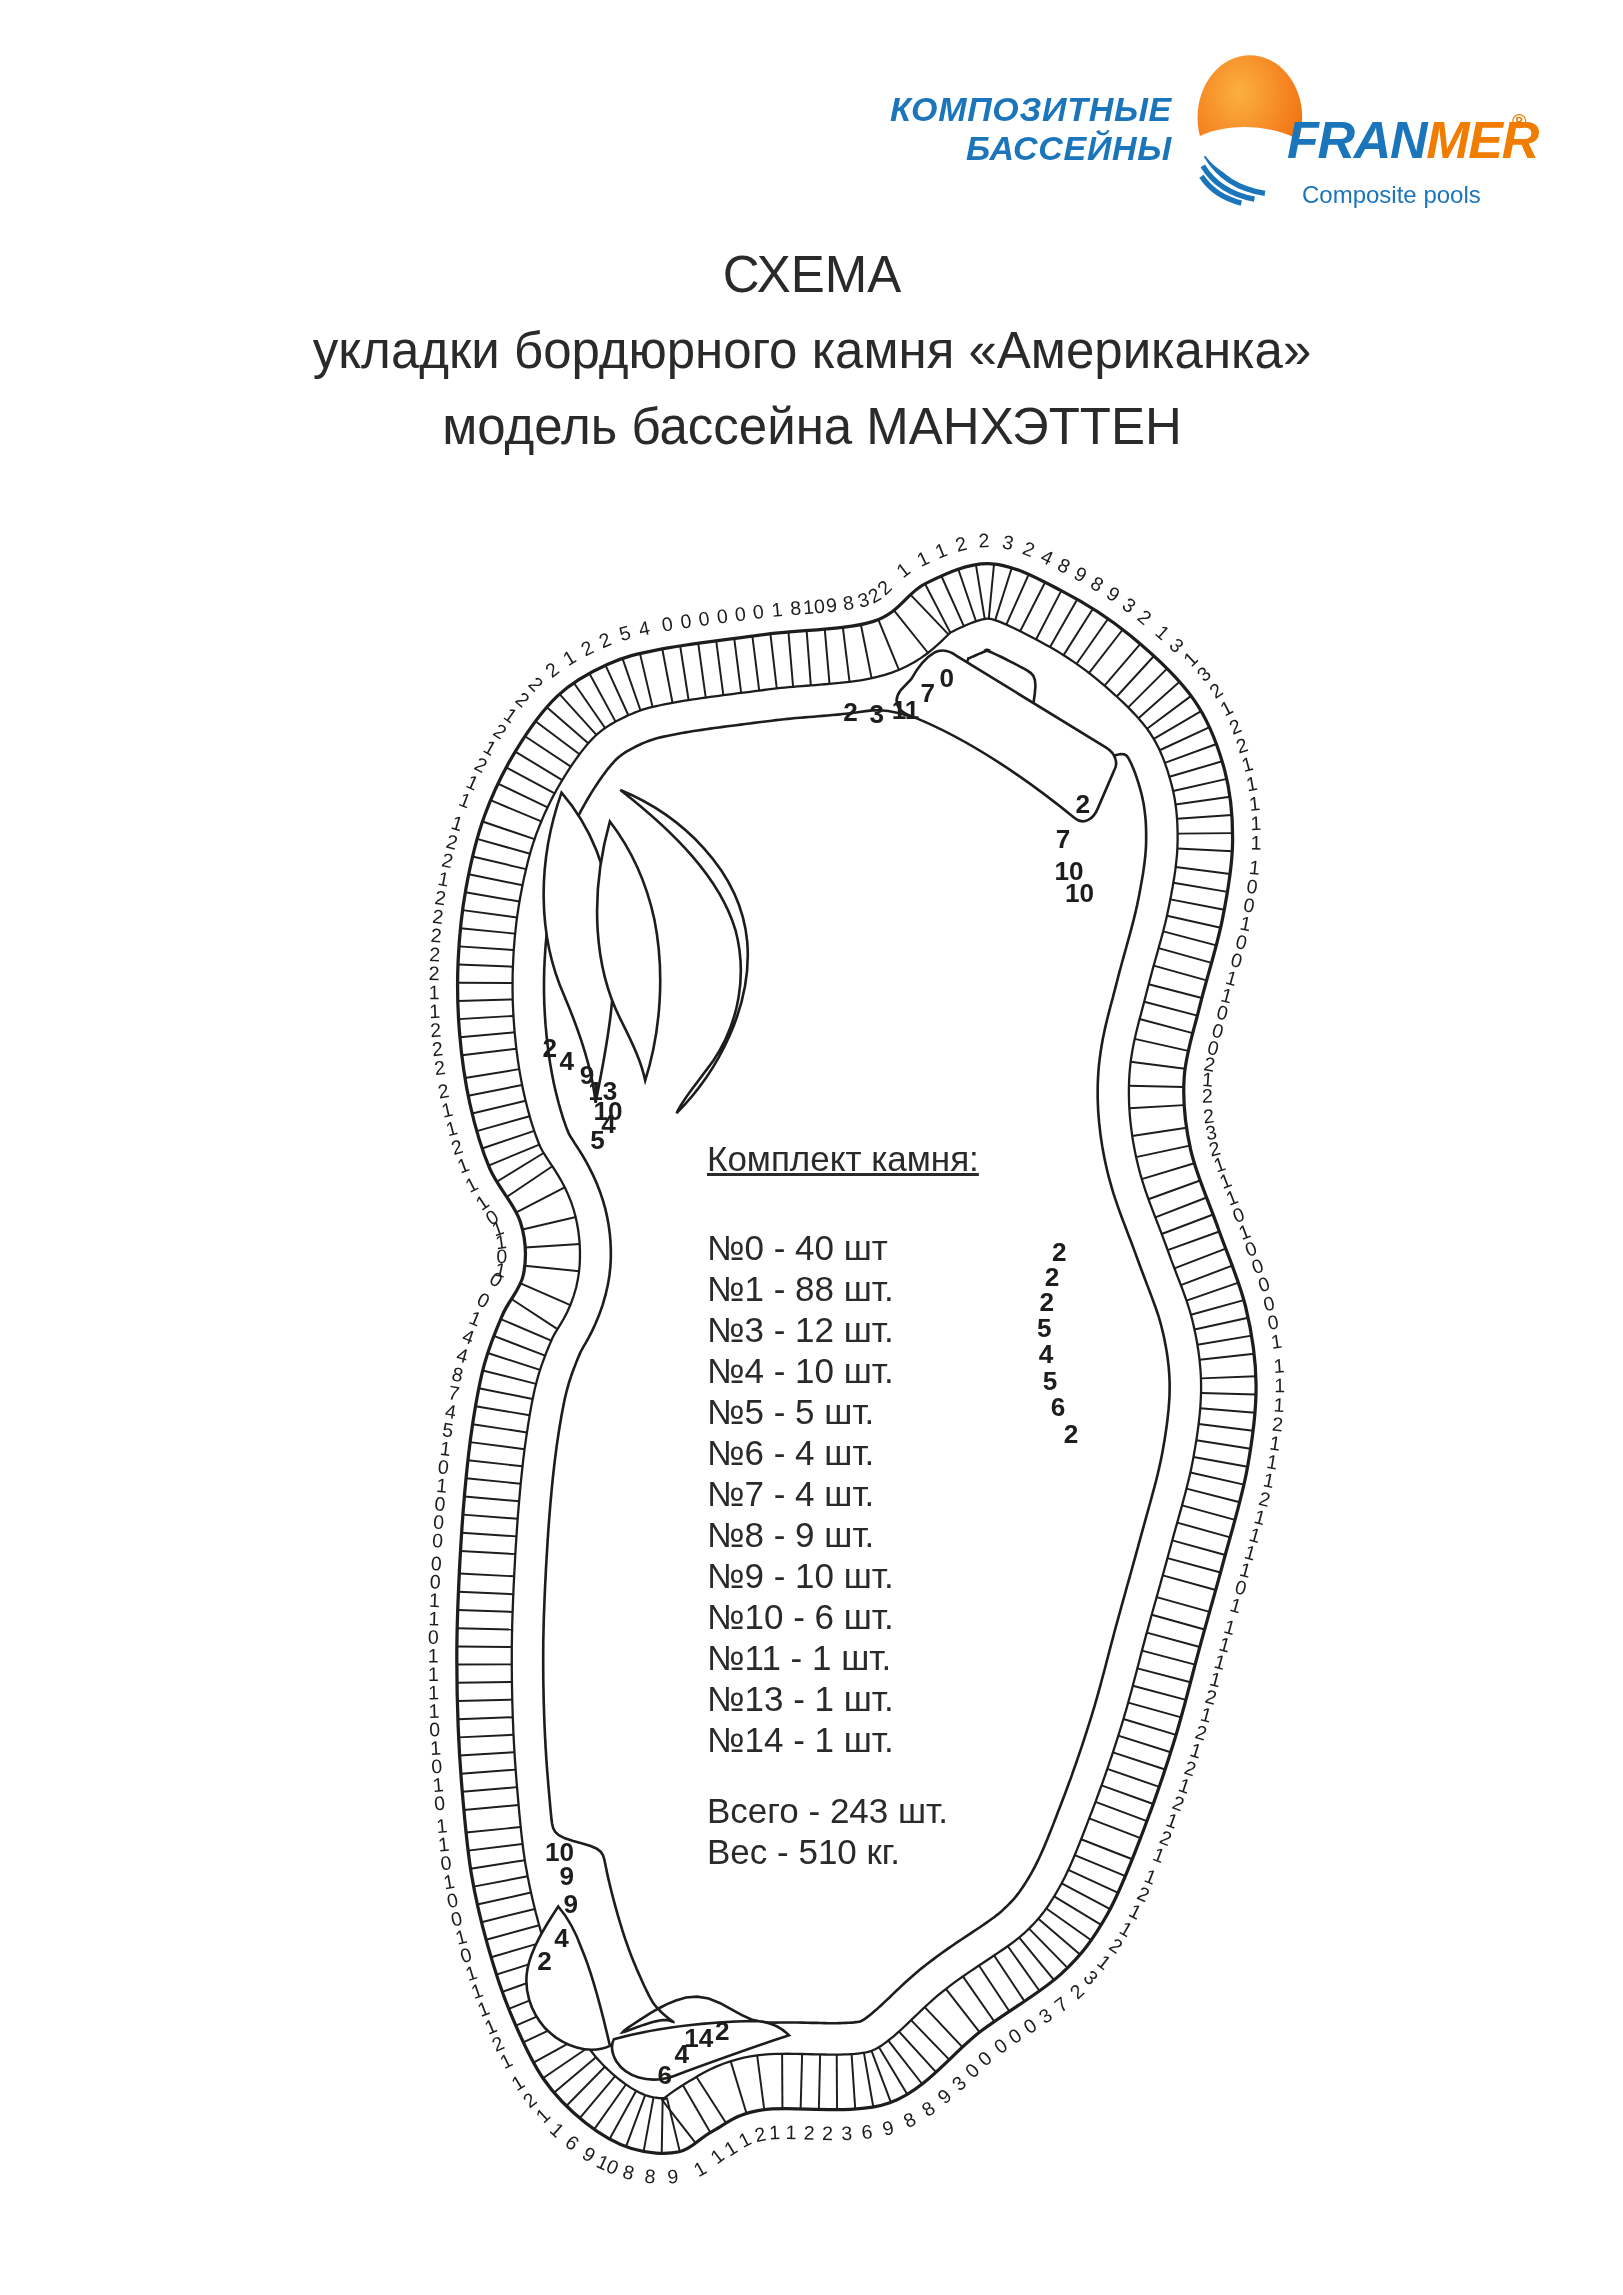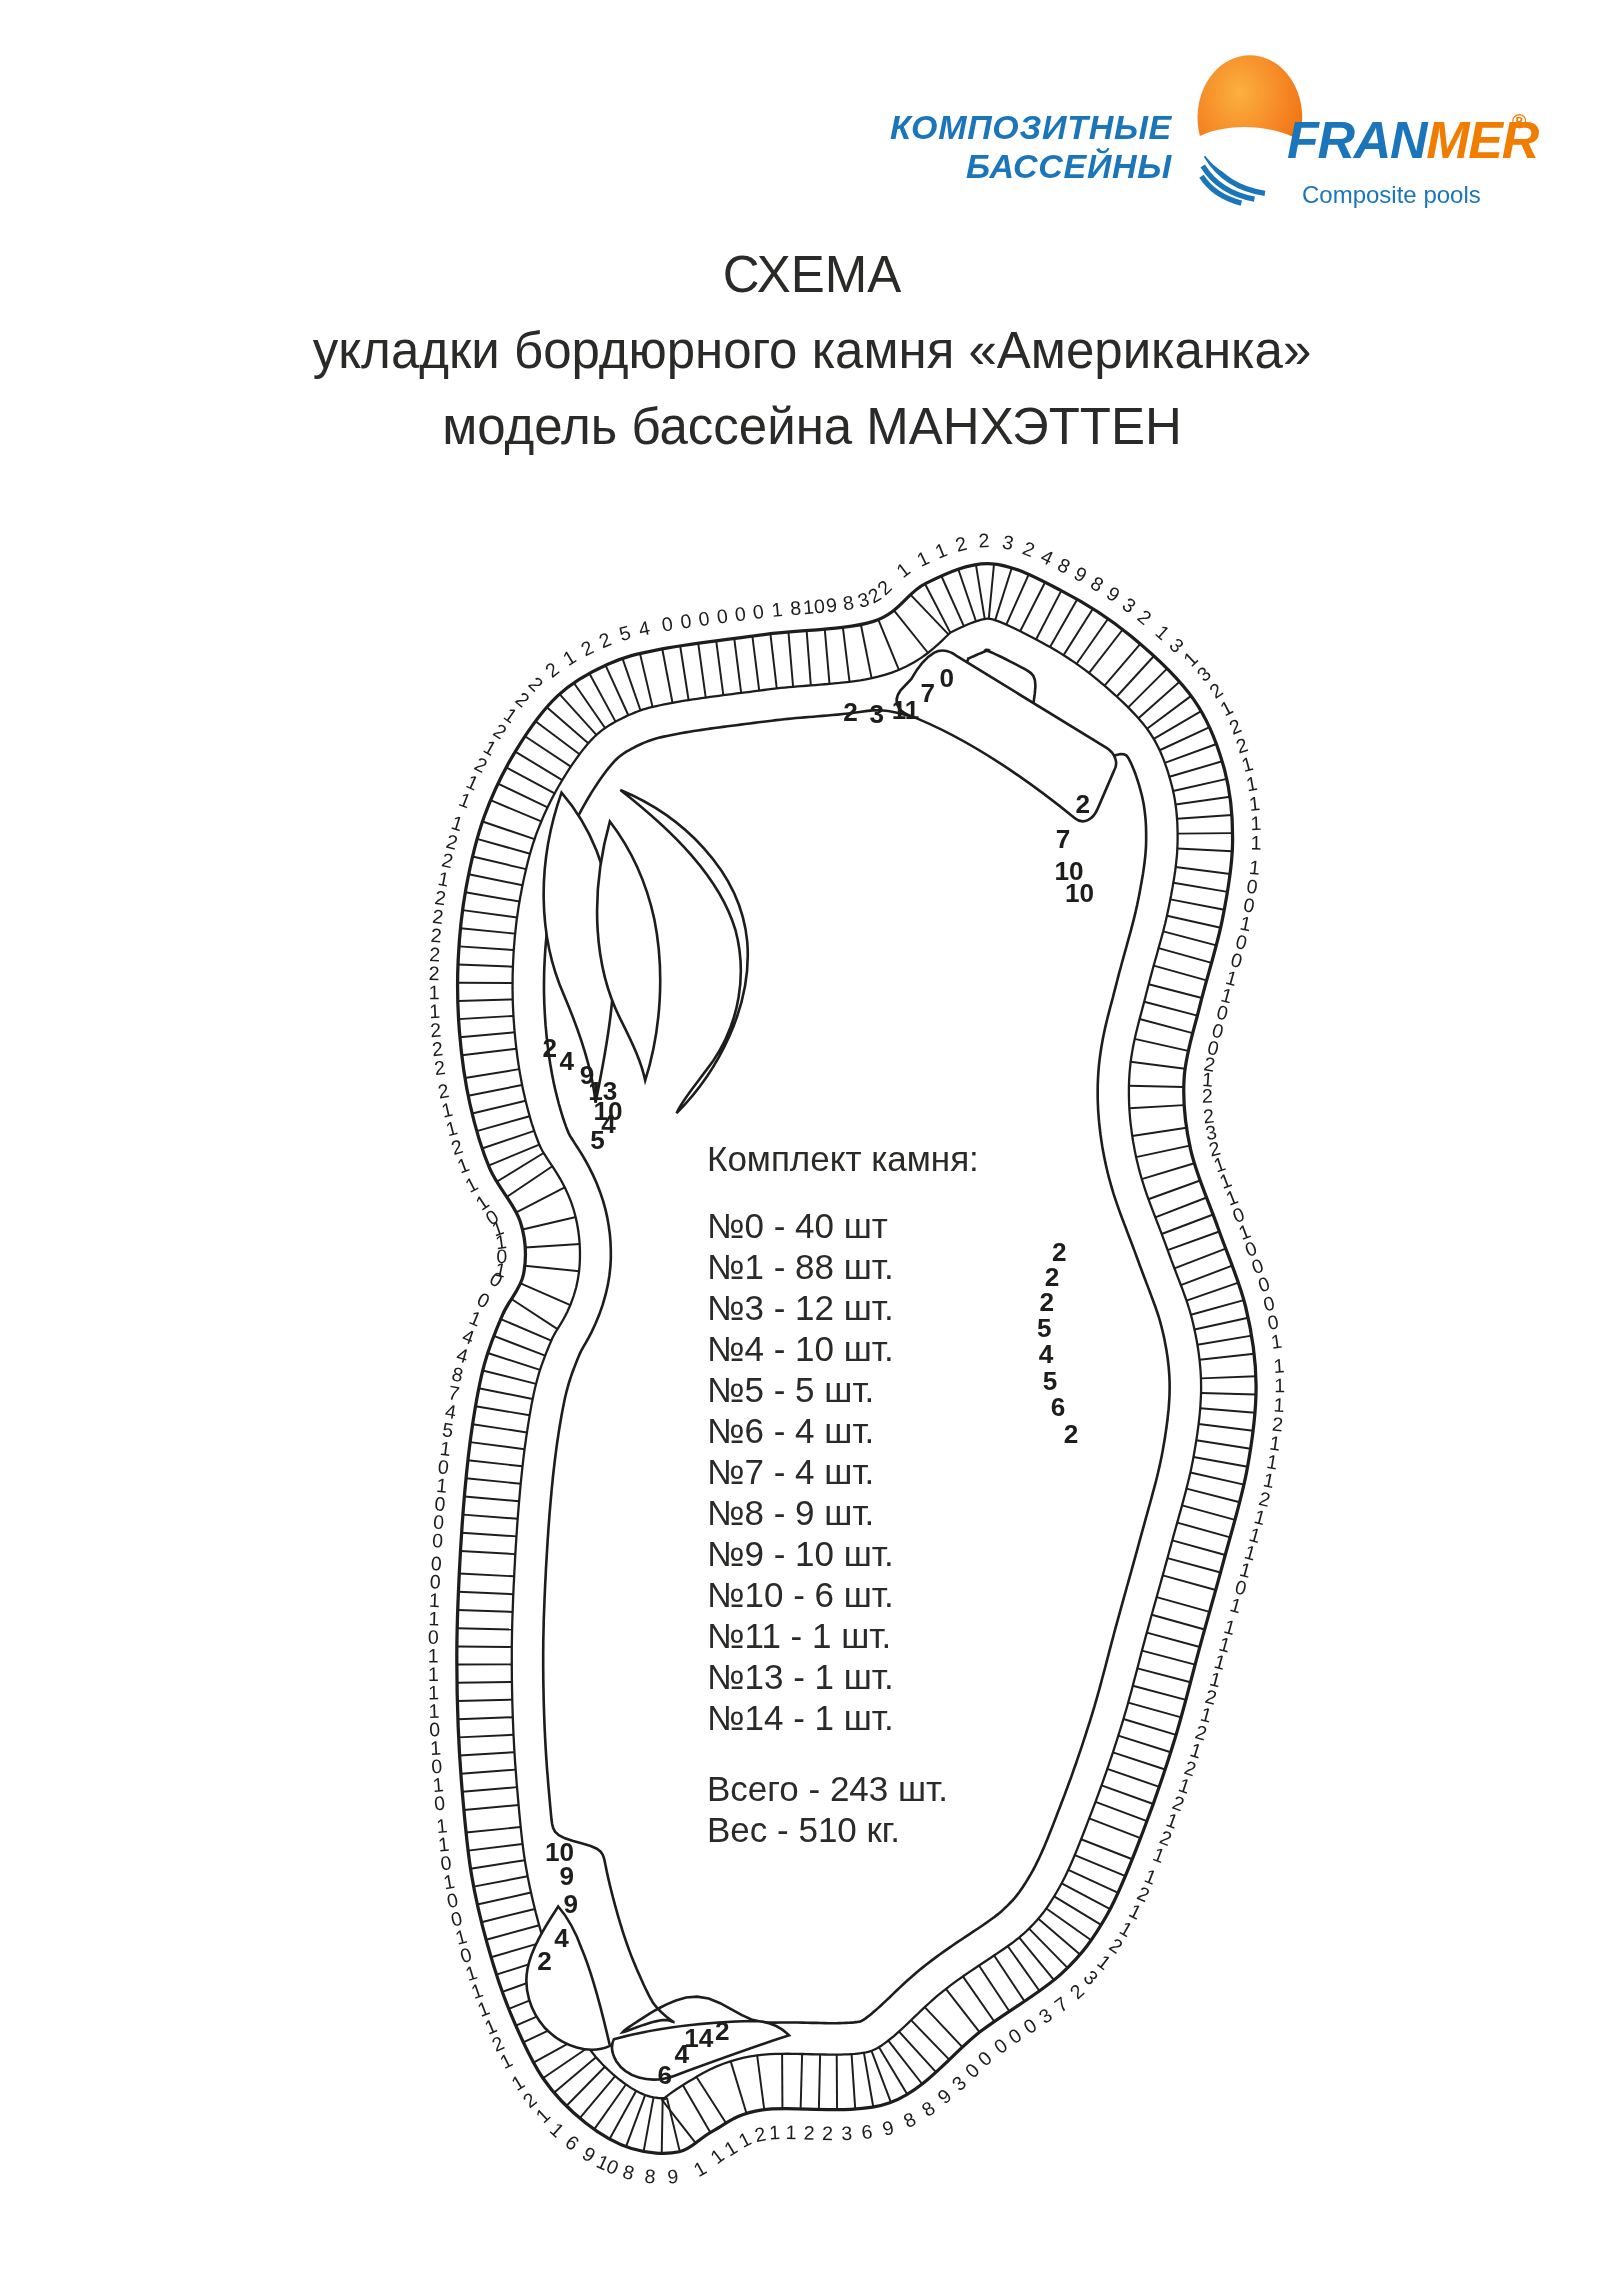--- a/index.html
+++ b/index.html
@@ -2,32 +2,32 @@
 <html style="font-size:10.5px"><head>
 <meta charset="utf-8">
 <style>
   html,body{margin:0;padding:0;background:#fff;}
   body{width:1624px;height:2295px;position:relative;overflow:hidden;
        font-family:"Liberation Sans", sans-serif;color:#1d1d1b;}
   #pool-svg{position:absolute;left:0;top:0;z-index:1;}
   .layer{position:absolute;z-index:2;}
   
   #brand-words{left:870px;top:90px;width:302px;text-align:right;
-    font-style:italic;font-weight:700;font-size:34px;line-height:39px;color:#1b75bb;letter-spacing:0.7px;margin-top:18px;}
+    font-style:italic;font-weight:700;font-size:34px;line-height:39px;color:#1b75bb;letter-spacing:0.7px;}
   #brand-logo{left:1181px;top:52px;}
   #brand-name{left:1287px;top:110px;font-style:italic;font-weight:700;font-size:52px;letter-spacing:-1.3px;white-space:nowrap;}
   #brand-name .fran{color:#1b75bb;}
   #brand-name .mer{color:#f07c00;}
   #brand-reg{left:1512px;top:110px;font-size:19.6px;color:#f07c00;font-weight:700;}
   #brand-sub{left:1302px;top:181px;font-size:24px;color:#1b75bb;white-space:nowrap;text-align:right;}
   
   #title-block{left:0;top:237px;width:1624px;text-align:center;font-size:51px;line-height:76px;color:#2a2a28;}
   
   #legend{left:707px;top:1138px;width:497px;font-size:35px;line-height:41px;color:#2a2a28;}
-  #legend .heading{margin-bottom:26px;}
+  #legend .heading{text-decoration:underline;margin-bottom:48px;}
   #legend .totals{margin-top:30px;}
 </style>
 </head>
 <body>
 
 <svg id="pool-svg" width="1624" height="2295" viewBox="0 0 2482 3509">
 
   <path id="band-inner" fill="none" stroke="#1d1d1b" stroke-width="3.5" d="M 1027.5 1074.6 L 1033.7 1073.5 L 1039.8 1072.4 L 1046.1 1071.4 L 1052.4 1070.3 L 1058.8 1069.4 L 1065.4 1068.4 L 1071.9 1067.5 L 1078.5 1066.5 L 1085.2 1065.6 L 1091.9 1064.7 L 1098.6 1063.8 L 1105.4 1062.9 L 1112.2 1062.0 L 1119.0 1061.2 L 1125.8 1060.3 L 1132.7 1059.4 L 1139.6 1058.5 L 1146.5 1057.7 L 1153.4 1056.8 L 1160.3 1055.9 L 1167.2 1055.0 L 1174.0 1054.2 L 1180.6 1053.4 L 1187.0 1052.6 L 1193.2 1051.9 L 1199.4 1051.3 L 1205.8 1050.7 L 1212.3 1050.1 L 1218.8 1049.6 L 1225.6 1049.0 L 1232.4 1048.5 L 1239.3 1047.9 L 1246.3 1047.4 L 1253.4 1046.8 L 1260.6 1046.2 L 1267.9 1045.6 L 1275.4 1044.9 L 1283.0 1044.2 L 1290.7 1043.3 L 1298.6 1042.4 L 1306.7 1041.3 L 1315.0 1040.1 L 1323.6 1038.6 L 1332.6 1036.9 L 1342.1 1034.7 L 1352.2 1032.0 L 1363.0 1028.5 L 1374.3 1024.1 L 1385.8 1018.8 L 1397.1 1012.7 L 1407.8 1005.9 L 1417.6 998.8 L 1426.3 991.8 L 1433.7 985.2 L 1439.9 979.5 L 1444.7 974.7 L 1448.3 971.2 L 1450.7 968.9 L 1452.2 967.6 L 1453.3 966.8 L 1455.2 965.9 L 1458.3 964.3 L 1462.7 962.2 L 1467.8 959.9 L 1473.0 957.5 L 1478.0 955.3 L 1482.7 953.4 L 1487.2 951.6 L 1491.4 950.1 L 1495.3 948.9 L 1498.8 947.9 L 1501.9 947.1 L 1504.6 946.5 L 1506.8 946.2 L 1508.6 946.0 L 1510.2 946.0 L 1511.7 946.1 L 1513.4 946.4 L 1515.6 946.8 L 1518.3 947.5 L 1521.6 948.5 L 1525.3 949.8 L 1529.3 951.3 L 1533.7 953.1 L 1538.4 955.1 L 1543.3 957.4 L 1548.5 959.8 L 1553.9 962.5 L 1559.5 965.3 L 1565.3 968.2 L 1571.2 971.3 L 1577.2 974.4 L 1583.1 977.5 L 1588.8 980.5 L 1594.3 983.4 L 1599.7 986.4 L 1605.0 989.4 L 1610.2 992.4 L 1615.4 995.5 L 1620.6 998.6 L 1625.7 1001.8 L 1630.7 1005.0 L 1635.7 1008.3 L 1640.7 1011.6 L 1645.6 1015.0 L 1650.4 1018.4 L 1655.2 1021.9 L 1659.9 1025.4 L 1664.6 1029.0 L 1669.3 1032.6 L 1673.9 1036.4 L 1678.7 1040.3 L 1683.5 1044.3 L 1688.3 1048.4 L 1693.0 1052.5 L 1697.7 1056.6 L 1702.3 1060.8 L 1706.9 1064.9 L 1711.4 1069.1 L 1715.8 1073.2 L 1720.1 1077.4 L 1724.4 1081.6 L 1728.5 1085.8 L 1732.5 1090.0 L 1736.3 1094.1 L 1740.1 1098.2 L 1743.6 1102.3 L 1747.0 1106.3 L 1750.1 1110.3 L 1753.1 1114.1 L 1755.9 1118.0 L 1758.5 1121.9 L 1761.1 1125.8 L 1763.5 1129.8 L 1765.9 1134.0 L 1768.2 1138.3 L 1770.4 1142.7 L 1772.6 1147.2 L 1774.6 1151.8 L 1776.6 1156.5 L 1778.6 1161.4 L 1780.5 1166.4 L 1782.3 1171.6 L 1784.1 1176.9 L 1785.8 1182.3 L 1787.4 1187.8 L 1789.0 1193.3 L 1790.5 1198.7 L 1791.9 1204.1 L 1793.1 1209.3 L 1794.2 1214.4 L 1795.2 1219.6 L 1796.1 1224.8 L 1796.8 1230.1 L 1797.6 1235.4 L 1798.2 1240.8 L 1798.7 1246.3 L 1799.1 1251.8 L 1799.5 1257.4 L 1799.7 1263.1 L 1799.9 1268.9 L 1800.0 1274.7 L 1800.0 1280.5 L 1800.0 1286.2 L 1799.8 1291.9 L 1799.6 1297.4 L 1799.3 1302.9 L 1798.9 1308.5 L 1798.3 1314.1 L 1797.7 1319.9 L 1797.0 1325.7 L 1796.3 1331.6 L 1795.4 1337.6 L 1794.5 1343.7 L 1793.4 1349.8 L 1792.4 1356.1 L 1791.2 1362.4 L 1790.1 1368.8 L 1788.8 1375.2 L 1787.6 1381.6 L 1786.3 1388.0 L 1785.0 1394.1 L 1783.7 1400.1 L 1782.4 1406.0 L 1781.0 1412.0 L 1779.4 1418.0 L 1777.9 1424.2 L 1776.2 1430.5 L 1774.5 1436.8 L 1772.7 1443.2 L 1770.9 1449.7 L 1769.1 1456.3 L 1767.2 1463.0 L 1765.3 1469.7 L 1763.4 1476.5 L 1761.5 1483.4 L 1759.6 1490.5 L 1757.7 1497.6 L 1755.8 1504.8 L 1754.0 1511.9 L 1752.2 1518.7 L 1750.6 1525.3 L 1748.9 1531.7 L 1747.2 1538.0 L 1745.5 1544.6 L 1743.7 1551.3 L 1741.8 1558.2 L 1740.0 1565.4 L 1738.1 1572.9 L 1736.2 1580.6 L 1734.4 1588.7 L 1732.6 1597.0 L 1731.0 1605.6 L 1729.5 1614.6 L 1728.2 1623.7 L 1727.2 1633.0 L 1726.4 1642.1 L 1725.9 1651.1 L 1725.6 1659.9 L 1725.5 1668.6 L 1725.6 1677.3 L 1725.8 1685.9 L 1726.2 1694.5 L 1726.8 1703.1 L 1727.5 1711.6 L 1728.4 1720.0 L 1729.5 1728.4 L 1730.6 1736.7 L 1731.9 1745.0 L 1733.4 1753.1 L 1734.9 1761.2 L 1736.6 1769.4 L 1738.5 1777.6 L 1740.6 1786.0 L 1742.8 1794.4 L 1745.2 1802.7 L 1747.7 1810.7 L 1750.2 1818.5 L 1752.8 1826.1 L 1755.4 1833.4 L 1758.1 1840.6 L 1760.7 1847.6 L 1763.3 1854.5 L 1765.9 1861.2 L 1768.4 1867.7 L 1770.9 1874.1 L 1773.3 1880.4 L 1775.7 1886.6 L 1777.9 1892.7 L 1780.2 1898.8 L 1782.5 1905.1 L 1784.9 1911.7 L 1787.4 1918.5 L 1789.9 1925.5 L 1792.5 1932.3 L 1795.1 1939.1 L 1797.6 1945.7 L 1800.1 1952.2 L 1802.5 1958.5 L 1804.9 1964.7 L 1807.2 1970.8 L 1809.4 1976.8 L 1811.5 1982.7 L 1813.5 1988.4 L 1815.4 1994.0 L 1817.1 1999.5 L 1818.8 2004.9 L 1820.3 2010.2 L 1821.7 2015.5 L 1823.1 2021.0 L 1824.4 2026.8 L 1825.7 2032.7 L 1827.0 2038.6 L 1828.2 2044.5 L 1829.3 2050.3 L 1830.3 2056.1 L 1831.2 2061.9 L 1832.1 2067.7 L 1832.8 2073.4 L 1833.5 2079.1 L 1834.1 2084.8 L 1834.6 2090.5 L 1835.1 2096.2 L 1835.4 2101.8 L 1835.7 2107.5 L 1835.8 2113.1 L 1835.9 2118.8 L 1835.9 2124.4 L 1835.8 2130.1 L 1835.6 2135.8 L 1835.3 2141.6 L 1835.0 2147.4 L 1834.6 2153.3 L 1834.1 2159.2 L 1833.5 2165.2 L 1832.8 2171.3 L 1832.1 2177.4 L 1831.3 2183.5 L 1830.5 2189.7 L 1829.6 2195.9 L 1828.6 2202.2 L 1827.6 2208.5 L 1826.5 2214.9 L 1825.4 2221.2 L 1824.3 2227.5 L 1823.2 2233.7 L 1822.0 2239.7 L 1820.8 2245.7 L 1819.5 2251.6 L 1818.1 2257.6 L 1816.6 2263.7 L 1815.1 2269.9 L 1813.5 2276.1 L 1811.9 2282.4 L 1810.2 2288.8 L 1808.5 2295.2 L 1806.8 2301.6 L 1805.0 2308.1 L 1803.1 2314.7 L 1801.3 2321.3 L 1799.4 2328.0 L 1797.5 2334.8 L 1795.6 2341.6 L 1793.7 2348.4 L 1791.8 2355.3 L 1790.0 2362.2 L 1788.1 2369.0 L 1786.3 2375.7 L 1784.5 2382.3 L 1782.7 2388.9 L 1780.9 2395.4 L 1779.1 2402.0 L 1777.3 2408.7 L 1775.4 2415.3 L 1773.6 2421.9 L 1771.7 2428.6 L 1769.8 2435.3 L 1768.0 2442.0 L 1766.1 2448.7 L 1764.2 2455.4 L 1762.3 2462.1 L 1760.4 2468.9 L 1758.5 2475.7 L 1756.7 2482.5 L 1754.8 2489.3 L 1752.9 2496.2 L 1751.0 2503.1 L 1749.2 2510.0 L 1747.3 2516.9 L 1745.5 2523.8 L 1743.7 2530.6 L 1742.0 2537.4 L 1740.2 2544.2 L 1738.5 2550.9 L 1736.7 2557.6 L 1735.0 2564.2 L 1733.2 2570.8 L 1731.5 2577.4 L 1729.8 2583.9 L 1728.0 2590.4 L 1726.2 2596.8 L 1724.5 2603.2 L 1722.7 2609.5 L 1720.9 2615.9 L 1719.0 2622.1 L 1717.2 2628.4 L 1715.3 2634.7 L 1713.3 2641.0 L 1711.3 2647.4 L 1709.3 2653.8 L 1707.3 2660.2 L 1705.2 2666.6 L 1703.2 2672.9 L 1701.1 2679.3 L 1699.0 2685.7 L 1696.8 2692.0 L 1694.7 2698.3 L 1692.5 2704.7 L 1690.3 2711.0 L 1688.1 2717.3 L 1685.9 2723.6 L 1683.7 2729.9 L 1681.4 2736.1 L 1679.1 2742.4 L 1676.8 2748.6 L 1674.5 2754.9 L 1672.1 2761.2 L 1669.7 2767.5 L 1667.3 2773.9 L 1664.8 2780.3 L 1662.3 2786.8 L 1659.9 2793.2 L 1657.4 2799.6 L 1655.0 2805.9 L 1652.5 2812.1 L 1650.1 2818.2 L 1647.7 2824.3 L 1645.2 2830.3 L 1642.8 2836.2 L 1640.3 2842.1 L 1637.9 2847.8 L 1635.4 2853.4 L 1632.9 2858.9 L 1630.4 2864.3 L 1627.9 2869.5 L 1625.3 2874.5 L 1622.7 2879.5 L 1620.0 2884.4 L 1617.2 2889.4 L 1614.3 2894.4 L 1611.3 2899.4 L 1608.2 2904.3 L 1605.2 2909.0 L 1602.2 2913.6 L 1599.3 2917.9 L 1596.3 2922.0 L 1593.2 2926.0 L 1590.1 2929.9 L 1586.9 2933.7 L 1583.6 2937.5 L 1580.1 2941.3 L 1576.5 2945.0 L 1572.8 2948.8 L 1569.0 2952.5 L 1565.2 2956.0 L 1561.4 2959.3 L 1557.6 2962.5 L 1553.6 2965.7 L 1549.4 2969.0 L 1544.9 2972.3 L 1540.1 2975.7 L 1535.2 2979.2 L 1530.1 2982.7 L 1524.8 2986.3 L 1519.3 2990.0 L 1513.7 2993.7 L 1508.0 2997.5 L 1502.2 3001.4 L 1496.2 3005.3 L 1490.2 3009.3 L 1484.1 3013.4 L 1477.9 3017.7 L 1471.7 3022.0 L 1465.3 3026.4 L 1458.9 3031.1 L 1452.3 3036.0 L 1445.5 3041.2 L 1438.7 3046.6 L 1432.0 3052.2 L 1425.6 3057.8 L 1419.5 3063.3 L 1413.7 3068.6 L 1408.1 3073.8 L 1402.8 3078.9 L 1397.7 3083.8 L 1392.7 3088.6 L 1387.9 3093.2 L 1383.2 3097.7 L 1378.7 3101.9 L 1374.2 3106.0 L 1369.9 3109.8 L 1365.8 3113.4 L 1361.7 3116.8 L 1357.8 3119.9 L 1354.0 3122.8 L 1350.3 3125.5 L 1346.9 3127.8 L 1343.5 3129.9 L 1340.4 3131.7 L 1337.5 3133.2 L 1334.8 3134.5 L 1332.2 3135.6 L 1329.6 3136.4 L 1326.8 3137.2 L 1323.6 3137.9 L 1320.0 3138.6 L 1315.8 3139.3 L 1311.3 3139.8 L 1306.5 3140.3 L 1301.3 3140.7 L 1295.9 3141.0 L 1290.4 3141.2 L 1284.6 3141.4 L 1278.6 3141.5 L 1272.5 3141.5 L 1266.3 3141.4 L 1259.9 3141.3 L 1253.3 3141.2 L 1246.6 3141.1 L 1239.8 3140.9 L 1232.9 3140.7 L 1225.7 3140.5 L 1218.4 3140.3 L 1210.9 3140.2 L 1203.1 3140.1 L 1194.9 3140.2 L 1186.3 3140.4 L 1177.1 3140.8 L 1167.3 3141.6 L 1157.2 3142.7 L 1147.0 3144.3 L 1136.8 3146.2 L 1126.6 3148.7 L 1116.1 3151.7 L 1105.4 3155.4 L 1094.5 3159.8 L 1084.1 3164.7 L 1074.5 3169.7 L 1066.4 3174.3 L 1059.9 3178.2 L 1054.4 3181.5 L 1048.6 3185.0 L 1041.5 3189.5 L 1033.2 3194.8 L 1025.2 3200.4 L 1018.6 3205.2 L 1014.2 3208.6 L 1012.4 3210.2 L 1012.8 3210.4 L 1014.7 3209.8 L 1016.8 3208.9 L 1017.6 3208.4 L 1017.0 3208.2 L 1015.0 3208.2 L 1012.3 3208.2 L 1009.2 3208.0 L 1005.8 3207.8 L 1002.3 3207.3 L 998.8 3206.8 L 995.4 3206.1 L 992.1 3205.2 L 988.9 3204.3 L 985.7 3203.2 L 982.5 3201.9 L 979.1 3200.4 L 975.6 3198.7 L 971.9 3196.8 L 968.2 3194.6 L 964.3 3192.3 L 960.4 3189.7 L 956.5 3187.0 L 952.4 3184.1 L 948.4 3181.0 L 944.2 3177.7 L 940.1 3174.3 L 936.0 3170.8 L 932.1 3167.3 L 928.2 3163.7 L 924.5 3160.1 L 920.9 3156.5 L 917.4 3152.8 L 914.0 3149.1 L 910.8 3145.4 L 907.7 3141.6 L 904.7 3137.8 L 901.9 3134.0 L 899.2 3130.1 L 896.5 3126.1 L 893.9 3122.0 L 891.3 3117.6 L 888.7 3112.9 L 886.1 3108.1 L 883.5 3103.0 L 880.9 3097.8 L 878.2 3092.5 L 875.6 3087.0 L 873.0 3081.3 L 870.4 3075.6 L 867.9 3069.8 L 865.3 3063.9 L 862.7 3057.9 L 860.2 3051.9 L 857.7 3046.0 L 855.3 3040.1 L 853.0 3034.4 L 850.8 3028.7 L 848.7 3022.9 L 846.6 3017.1 L 844.5 3011.3 L 842.5 3005.4 L 840.5 2999.5 L 838.5 2993.5 L 836.6 2987.4 L 834.7 2981.3 L 832.8 2975.1 L 831.0 2968.9 L 829.1 2962.6 L 827.3 2956.3 L 825.6 2950.0 L 823.8 2943.7 L 822.1 2937.5 L 820.5 2931.2 L 818.8 2924.9 L 817.3 2918.7 L 815.7 2912.4 L 814.2 2906.2 L 812.8 2899.9 L 811.4 2893.7 L 810.0 2887.5 L 808.7 2881.2 L 807.5 2875.0 L 806.2 2868.8 L 805.1 2862.6 L 804.0 2856.5 L 802.9 2850.3 L 801.9 2844.2 L 801.0 2838.1 L 800.1 2831.9 L 799.3 2825.6 L 798.5 2819.3 L 797.7 2812.9 L 797.0 2806.5 L 796.3 2800.0 L 795.6 2793.4 L 794.9 2786.8 L 794.3 2780.2 L 793.6 2773.5 L 793.0 2766.7 L 792.4 2759.9 L 791.8 2753.0 L 791.2 2746.2 L 790.6 2739.3 L 790.0 2732.5 L 789.4 2725.8 L 788.9 2719.1 L 788.4 2712.4 L 787.9 2705.7 L 787.4 2699.1 L 786.9 2692.4 L 786.5 2685.7 L 786.1 2679.1 L 785.7 2672.4 L 785.3 2665.8 L 785.0 2659.1 L 784.6 2652.4 L 784.3 2645.7 L 784.1 2639.0 L 783.8 2632.3 L 783.5 2625.6 L 783.3 2618.9 L 783.1 2612.2 L 782.9 2605.4 L 782.7 2598.7 L 782.6 2591.9 L 782.4 2585.2 L 782.3 2578.5 L 782.2 2571.7 L 782.1 2565.0 L 782.1 2558.3 L 782.0 2551.5 L 782.0 2544.8 L 782.0 2538.1 L 782.0 2531.4 L 782.0 2524.7 L 782.0 2518.1 L 782.1 2511.4 L 782.2 2504.8 L 782.3 2498.1 L 782.5 2491.4 L 782.6 2484.7 L 782.8 2478.0 L 783.0 2471.3 L 783.3 2464.5 L 783.5 2457.8 L 783.8 2451.0 L 784.0 2444.3 L 784.3 2437.5 L 784.6 2430.7 L 784.9 2423.9 L 785.3 2417.0 L 785.6 2410.2 L 785.9 2403.4 L 786.3 2396.6 L 786.7 2389.7 L 787.0 2383.0 L 787.4 2376.2 L 787.8 2369.4 L 788.2 2362.6 L 788.7 2355.8 L 789.1 2349.1 L 789.6 2342.3 L 790.0 2335.6 L 790.5 2328.8 L 791.0 2322.1 L 791.5 2315.4 L 792.1 2308.7 L 792.6 2302.0 L 793.2 2295.3 L 793.8 2288.6 L 794.4 2281.9 L 795.0 2275.2 L 795.6 2268.5 L 796.3 2261.8 L 797.0 2255.2 L 797.7 2248.5 L 798.4 2242.0 L 799.1 2235.4 L 799.9 2228.8 L 800.7 2222.3 L 801.5 2215.8 L 802.4 2209.4 L 803.3 2203.0 L 804.2 2196.5 L 805.2 2190.0 L 806.2 2183.5 L 807.2 2177.0 L 808.3 2170.5 L 809.3 2164.0 L 810.4 2157.7 L 811.5 2151.4 L 812.7 2145.2 L 813.9 2139.1 L 815.1 2133.2 L 816.4 2127.3 L 817.7 2121.6 L 819.1 2116.0 L 820.5 2110.6 L 822.0 2105.2 L 823.5 2099.9 L 825.2 2094.5 L 827.0 2089.2 L 828.9 2083.8 L 830.9 2078.3 L 833.0 2072.7 L 835.2 2067.1 L 837.5 2061.5 L 839.8 2055.9 L 842.0 2050.7 L 843.9 2046.2 L 845.7 2042.6 L 847.5 2039.4 L 849.8 2035.5 L 852.8 2030.6 L 856.8 2024.1 L 861.6 2015.9 L 866.8 2005.9 L 872.0 1994.1 L 876.7 1981.2 L 880.5 1968.1 L 883.1 1955.7 L 884.8 1944.2 L 885.8 1933.4 L 886.2 1922.9 L 886.2 1912.5 L 885.8 1902.1 L 884.9 1891.8 L 883.6 1881.4 L 881.8 1871.0 L 879.5 1860.5 L 876.6 1849.7 L 872.9 1838.5 L 868.4 1827.3 L 863.5 1816.5 L 858.5 1806.8 L 853.5 1798.2 L 848.8 1790.6 L 844.4 1783.9 L 840.4 1777.9 L 836.9 1772.5 L 833.8 1767.7 L 831.1 1763.5 L 828.9 1759.8 L 827.1 1756.4 L 825.4 1753.0 L 823.7 1749.1 L 821.9 1744.6 L 820.0 1739.6 L 818.1 1734.4 L 816.2 1729.0 L 814.4 1723.5 L 812.6 1718.0 L 810.9 1712.3 L 809.3 1706.6 L 807.7 1700.8 L 806.1 1694.9 L 804.6 1688.9 L 803.1 1682.9 L 801.7 1676.9 L 800.3 1670.9 L 799.0 1664.9 L 797.8 1658.9 L 796.6 1652.9 L 795.5 1646.9 L 794.4 1640.8 L 793.4 1634.7 L 792.4 1628.5 L 791.5 1622.3 L 790.6 1616.1 L 789.8 1609.9 L 789.0 1603.6 L 788.3 1597.3 L 787.6 1591.0 L 787.0 1584.7 L 786.4 1578.4 L 785.8 1572.1 L 785.4 1565.8 L 784.9 1559.5 L 784.5 1553.3 L 784.2 1547.0 L 783.9 1540.7 L 783.6 1534.4 L 783.4 1528.1 L 783.3 1521.9 L 783.2 1515.6 L 783.1 1509.3 L 783.2 1503.0 L 783.2 1496.8 L 783.3 1490.5 L 783.5 1484.2 L 783.7 1477.9 L 784.0 1471.6 L 784.3 1465.3 L 784.6 1459.0 L 785.0 1452.6 L 785.5 1446.3 L 786.0 1440.0 L 786.5 1433.8 L 787.1 1427.5 L 787.8 1421.3 L 788.5 1415.1 L 789.2 1408.9 L 790.0 1402.8 L 790.9 1396.7 L 791.8 1390.6 L 792.7 1384.5 L 793.8 1378.4 L 794.8 1372.2 L 796.0 1366.0 L 797.2 1359.7 L 798.4 1353.4 L 799.7 1347.2 L 801.0 1341.1 L 802.4 1335.0 L 803.8 1328.9 L 805.3 1323.0 L 806.7 1317.0 L 808.3 1311.2 L 809.9 1305.4 L 811.5 1299.7 L 813.2 1294.2 L 814.9 1288.6 L 816.8 1283.2 L 818.6 1277.8 L 820.6 1272.3 L 822.7 1266.9 L 824.9 1261.4 L 827.1 1256.0 L 829.4 1250.5 L 831.8 1245.1 L 834.3 1239.7 L 836.8 1234.3 L 839.4 1229.0 L 842.0 1223.7 L 844.7 1218.4 L 847.5 1213.2 L 850.3 1208.0 L 853.2 1202.9 L 856.2 1197.7 L 859.3 1192.6 L 862.4 1187.5 L 865.6 1182.3 L 868.9 1177.2 L 872.2 1172.2 L 875.5 1167.3 L 878.8 1162.5 L 882.2 1157.8 L 885.5 1153.2 L 888.9 1148.8 L 892.2 1144.6 L 895.5 1140.5 L 898.8 1136.6 L 902.1 1133.0 L 905.2 1129.7 L 908.4 1126.5 L 911.4 1123.6 L 914.6 1120.9 L 917.8 1118.2 L 921.2 1115.6 L 924.7 1113.1 L 928.5 1110.6 L 932.4 1108.2 L 936.5 1105.7 L 940.8 1103.3 L 945.4 1100.9 L 950.2 1098.5 L 955.1 1096.1 L 960.1 1093.7 L 965.1 1091.6 L 969.8 1089.6 L 974.3 1087.8 L 978.7 1086.2 L 983.1 1084.7 L 987.6 1083.4 L 992.4 1082.1 L 997.6 1080.8 L 1003.1 1079.6 L 1008.9 1078.3 L 1015.0 1077.0 L 1021.2 1075.8 Z"></path>
 
   <g id="g-ticks">

